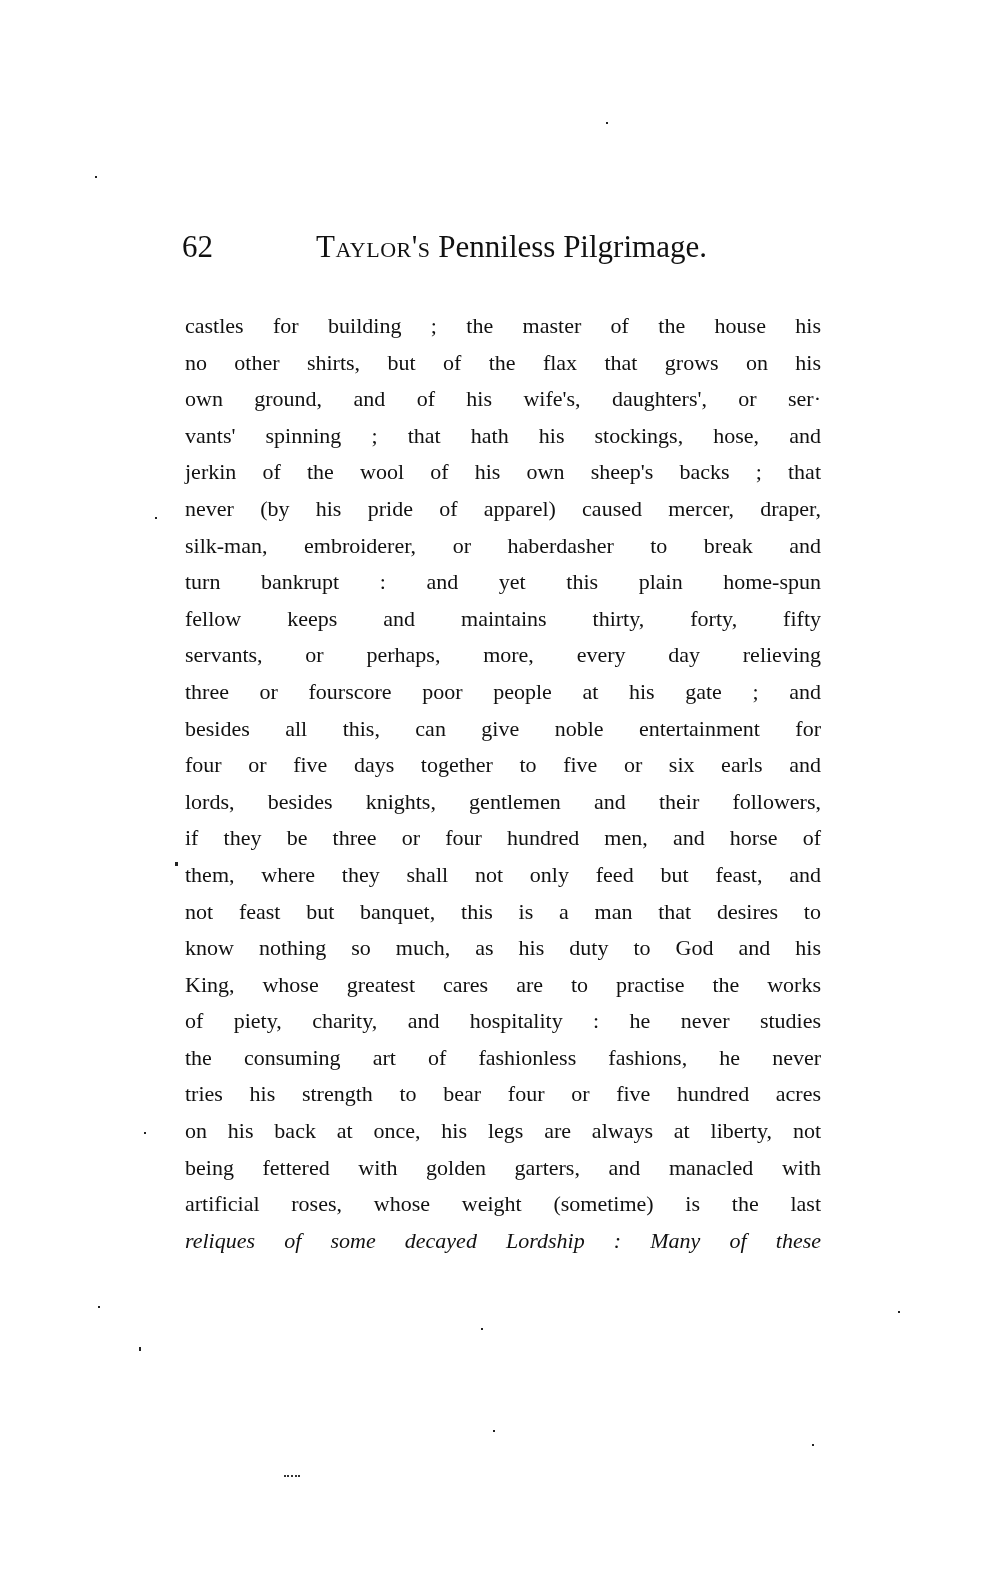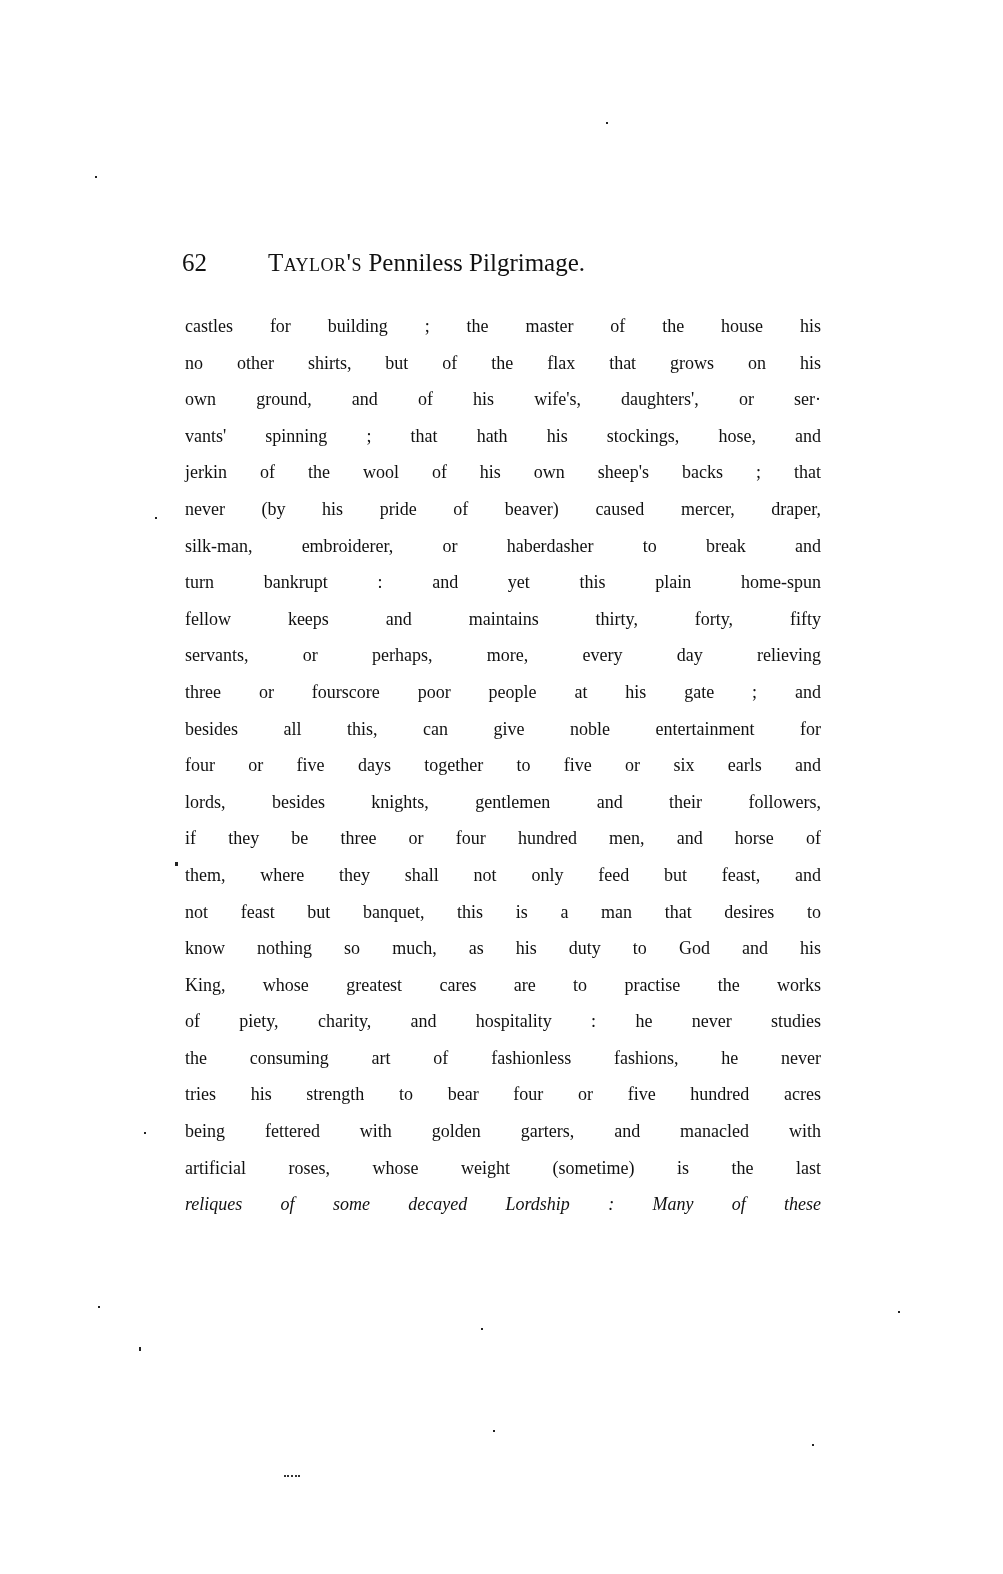--- a/index.html
+++ b/index.html
@@ -18,53 +18,54 @@
     .page {
       position: absolute;
       left: 0; top: 0;
       width: 1003px;
       height: 1574px;
       background: #ffffff;
     }
     .running-head {
       position: absolute;
       left: 182px;
-      top: 246px;
+      top: 230px;
       width: 640px;
       height: 34px;
-      font-size: 25px;
+      font-size: 31px;
       line-height: 34px;
       white-space: nowrap;
     }
     .page-number {
       position: absolute;
       left: 0;
       top: 0;
     }
     .running-title {
       position: absolute;
       left: 86px;
       top: 0;
     }
     .author {
       font-variant: small-caps;
       letter-spacing: 0.5px;
+      margin-left: 48px;
     }
     .work {
     }
     .body-text {
       position: absolute;
       left: 185px;
       top: 308px;
       width: 636px;
     }
     .line {
       display: block;
       height: 36.6px;
-      font-size: 18px;
+      font-size: 22px;
       line-height: 36.6px;
       white-space: nowrap;
       text-align: justify;
       text-align-last: justify;
       -moz-text-align-last: justify;
       overflow: visible;
     }
     .line.last {
       text-align-last: justify;
       font-style: italic;
@@ -88,37 +89,38 @@
       <span class="work">Penniless Pilgrimage.</span>
     </span>
   </div>
 
   <div class="body-text">
     <span class="line">castles for building ; the master of the house his</span>
     <span class="line">no other shirts, but of the flax that grows on his</span>
     <span class="line">own ground, and of his wife's, daughters', or ser·</span>
     <span class="line">vants' spinning ; that hath his stockings, hose, and</span>
     <span class="line">jerkin of the wool of his own sheep's backs ; that</span>
-    <span class="line">never (by his pride of beaver) caused mercer, draper,</span>
+    <span class="line">never (by his pride of apparel) caused mercer, draper,</span>
     <span class="line">silk-man, embroiderer, or haberdasher to break and</span>
     <span class="line">turn bankrupt : and yet this plain home-spun</span>
     <span class="line">fellow keeps and maintains thirty, forty, fifty</span>
     <span class="line">servants, or perhaps, more, every day relieving</span>
     <span class="line">three or fourscore poor people at his gate ; and</span>
     <span class="line">besides all this, can give noble entertainment for</span>
     <span class="line">four or five days together to five or six earls and</span>
     <span class="line">lords, besides knights, gentlemen and their followers,</span>
     <span class="line">if they be three or four hundred men, and horse of</span>
     <span class="line">them, where they shall not only feed but feast, and</span>
     <span class="line">not feast but banquet, this is a man that desires to</span>
     <span class="line">know nothing so much, as his duty to God and his</span>
     <span class="line">King, whose greatest cares are to practise the works</span>
     <span class="line">of piety, charity, and hospitality : he never studies</span>
     <span class="line">the consuming art of fashionless fashions, he never</span>
     <span class="line">tries his strength to bear four or five hundred acres</span>
+    <span class="line">on his back at once, his legs are always at liberty, not</span>
     <span class="line">being fettered with golden garters, and manacled with</span>
     <span class="line">artificial roses, whose weight (sometime) is the last</span>
     <span class="line last">reliques of some decayed Lordship : Many of these</span>
   </div>
 
   <span class="speck" style="left:606px;top:122px;"></span>
   <span class="speck" style="left:95px;top:176px;"></span>
   <span class="speck" style="left:155px;top:517px;"></span>
   <span class="speck" style="left:175px;top:862px;width:3px;height:4px;"></span>
   <span class="speck" style="left:144px;top:1132px;"></span>

